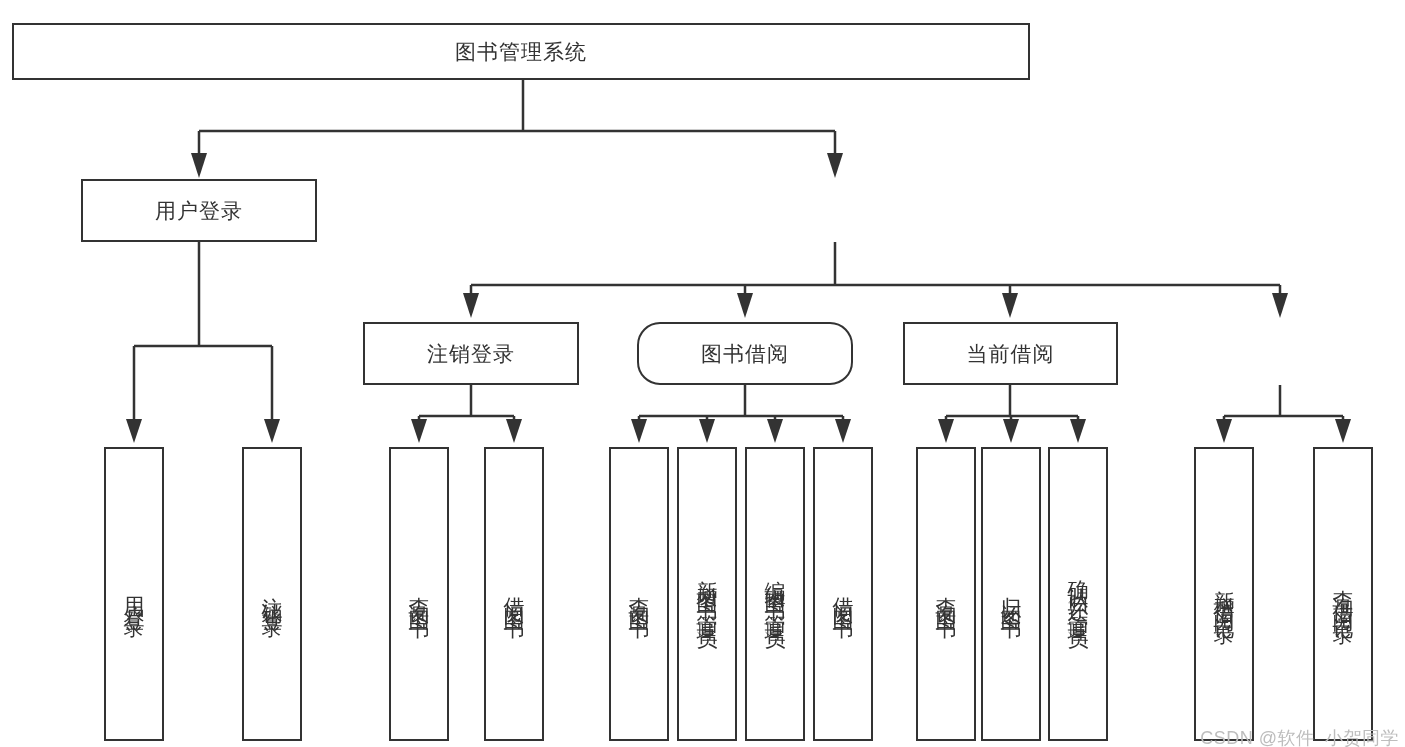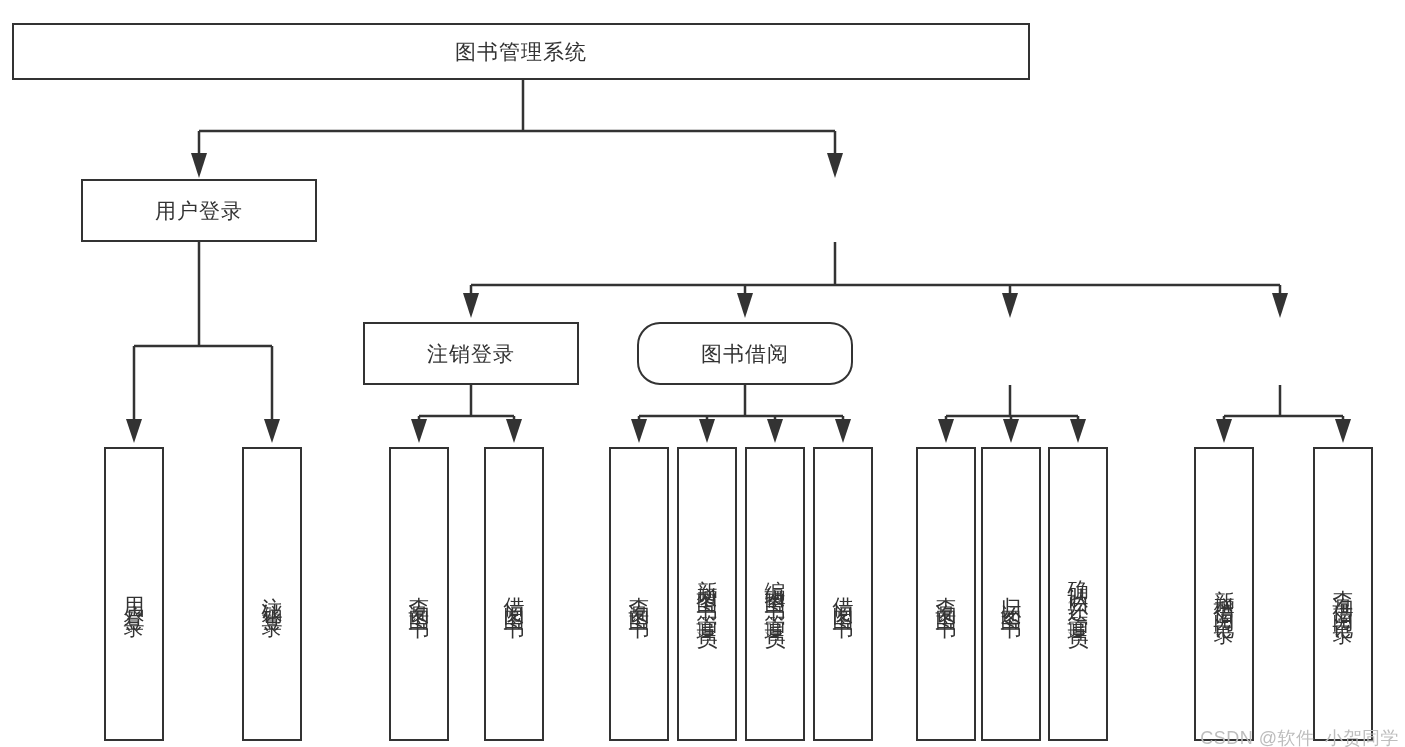--- a/index.html
+++ b/index.html
@@ -133,20 +133,21 @@
       <polygon points="1335,409 1351,409 1343,433"></polygon>
     </g>
   </svg>
 
   <div class="node h-node n-root">图书管理系统</div>
 
   <div class="node h-node n-l2a">用户登录</div>
 
   <div class="node h-node n-l3a">注销登录</div>
   <div class="node h-node n-l3b">图书借阅</div>
+  <div class="node h-node n-l3c">当前借阅</div>
 
   <div class="node v-node leaf n-lf01">
     <span class="v-label">用户登录</span>
   </div>
   <div class="node v-node leaf n-lf02">
     <span class="v-label">注销登录</span>
   </div>
 
   <div class="node v-node leaf n-lf03">
     <span class="v-label">查询图书</span>

